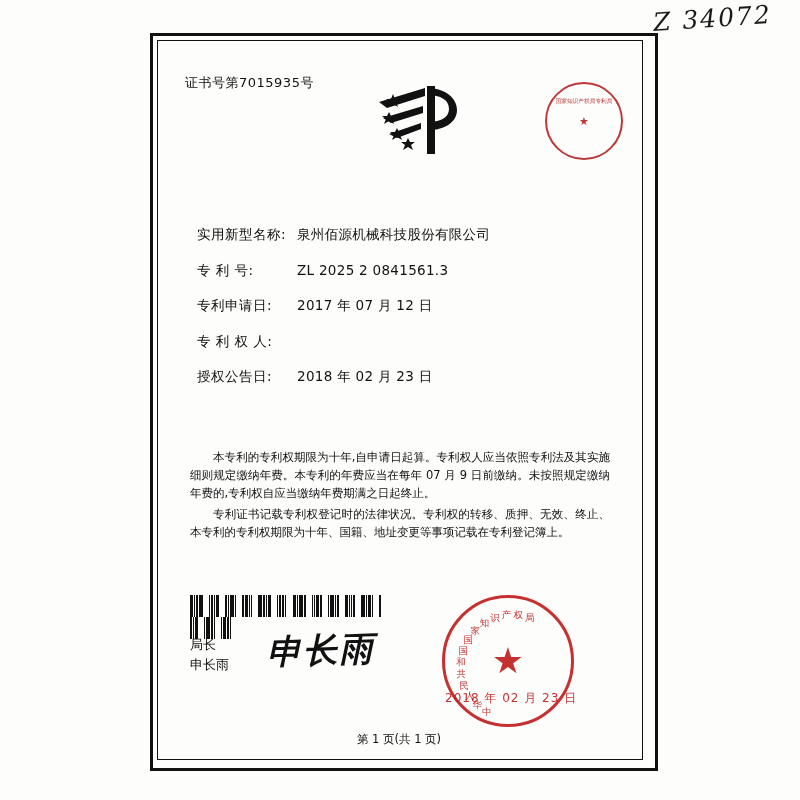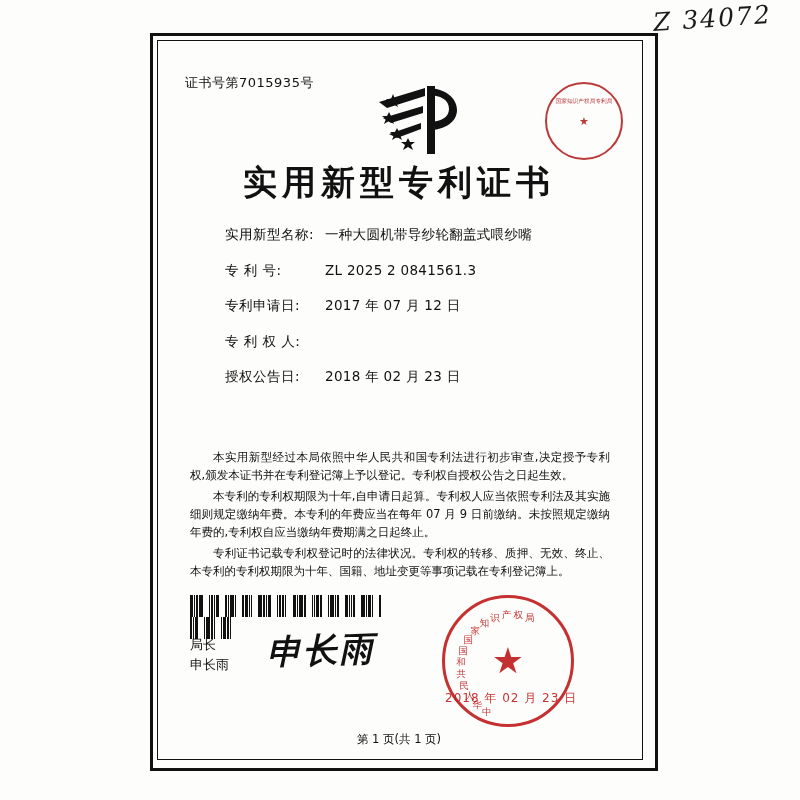--- a/index.html
+++ b/index.html
@@ -121,21 +121,20 @@
   }
   .field-row {
     display: flex;
     margin-bottom: 17.5px;
     align-items: baseline;
   }
   .field-label {
     width: 100px;
     flex: 0 0 100px;
     letter-spacing: 0.5px;
-    margin-left: 28px;
   }
   .field-value {
     flex: 1;
     letter-spacing: 0.3px;
   }
   .paragraphs {
     position: absolute;
     left: 33px;
     top: 408px;
     width: 420px;
@@ -256,46 +255,44 @@
         <polygon points="30,46 32,50 37,50 33,53 35,58 30,55 25,58 27,53 23,50 28,50" fill="#111"></polygon>
         <polygon points="41,56 43,60 48,60 44,63 46,68 41,65 36,68 38,63 34,60 39,60" fill="#111"></polygon>
       </svg>
     </div>
 
     <div class="seal-top">
       <div class="seal-txt">国家知识产权局专利局</div>
       <div class="seal-star">★</div>
     </div>
 
-    <div class="title">实用新型专利证书</div>
 
     <div class="fields">
       <div class="field-row">
         <div class="field-label">实用新型名称:</div>
-        <div class="field-value">一种大圆机带导纱轮翻盖式喂纱嘴</div>
+        <div class="field-value">泉州佰源机械科技股份有限公司</div>
       </div>
       <div class="field-row">
         <div class="field-label">专 利 号:</div>
         <div class="field-value">ZL 2025 2 0841561.3</div>
       </div>
       <div class="field-row">
         <div class="field-label">专利申请日:</div>
         <div class="field-value">2017 年 07 月 12 日</div>
       </div>
       <div class="field-row">
         <div class="field-label">专 利 权 人:</div>
       </div>
       <div class="field-row">
         <div class="field-label">授权公告日:</div>
         <div class="field-value">2018 年 02 月 23 日</div>
       </div>
     </div>
 
     <div class="paragraphs">
-      <p>本实用新型经过本局依照中华人民共和国专利法进行初步审查,决定授予专利权,颁发本证书并在专利登记簿上予以登记。专利权自授权公告之日起生效。</p>
       <p>本专利的专利权期限为十年,自申请日起算。专利权人应当依照专利法及其实施细则规定缴纳年费。本专利的年费应当在每年 07 月 9 日前缴纳。未按照规定缴纳年费的,专利权自应当缴纳年费期满之日起终止。</p>
       <p>专利证书记载专利权登记时的法律状况。专利权的转移、质押、无效、终止、本专利的专利权期限为十年、国籍、地址变更等事项记载在专利登记簿上。</p>
     </div>
 
     <div class="barcode">
       <span style="width:3px"></span><span style="width:1px"></span><span style="width:2px"></span><span style="width:4px"></span>
       <span style="width:1px"></span><span style="width:2px"></span><span style="width:1px"></span><span style="width:3px"></span>
       <span style="width:2px"></span><span style="width:1px"></span><span style="width:4px"></span><span style="width:1px"></span>
       <span style="width:2px"></span><span style="width:3px"></span><span style="width:1px"></span><span style="width:1px"></span>
       <span style="width:4px"></span><span style="width:2px"></span><span style="width:1px"></span><span style="width:3px"></span>

